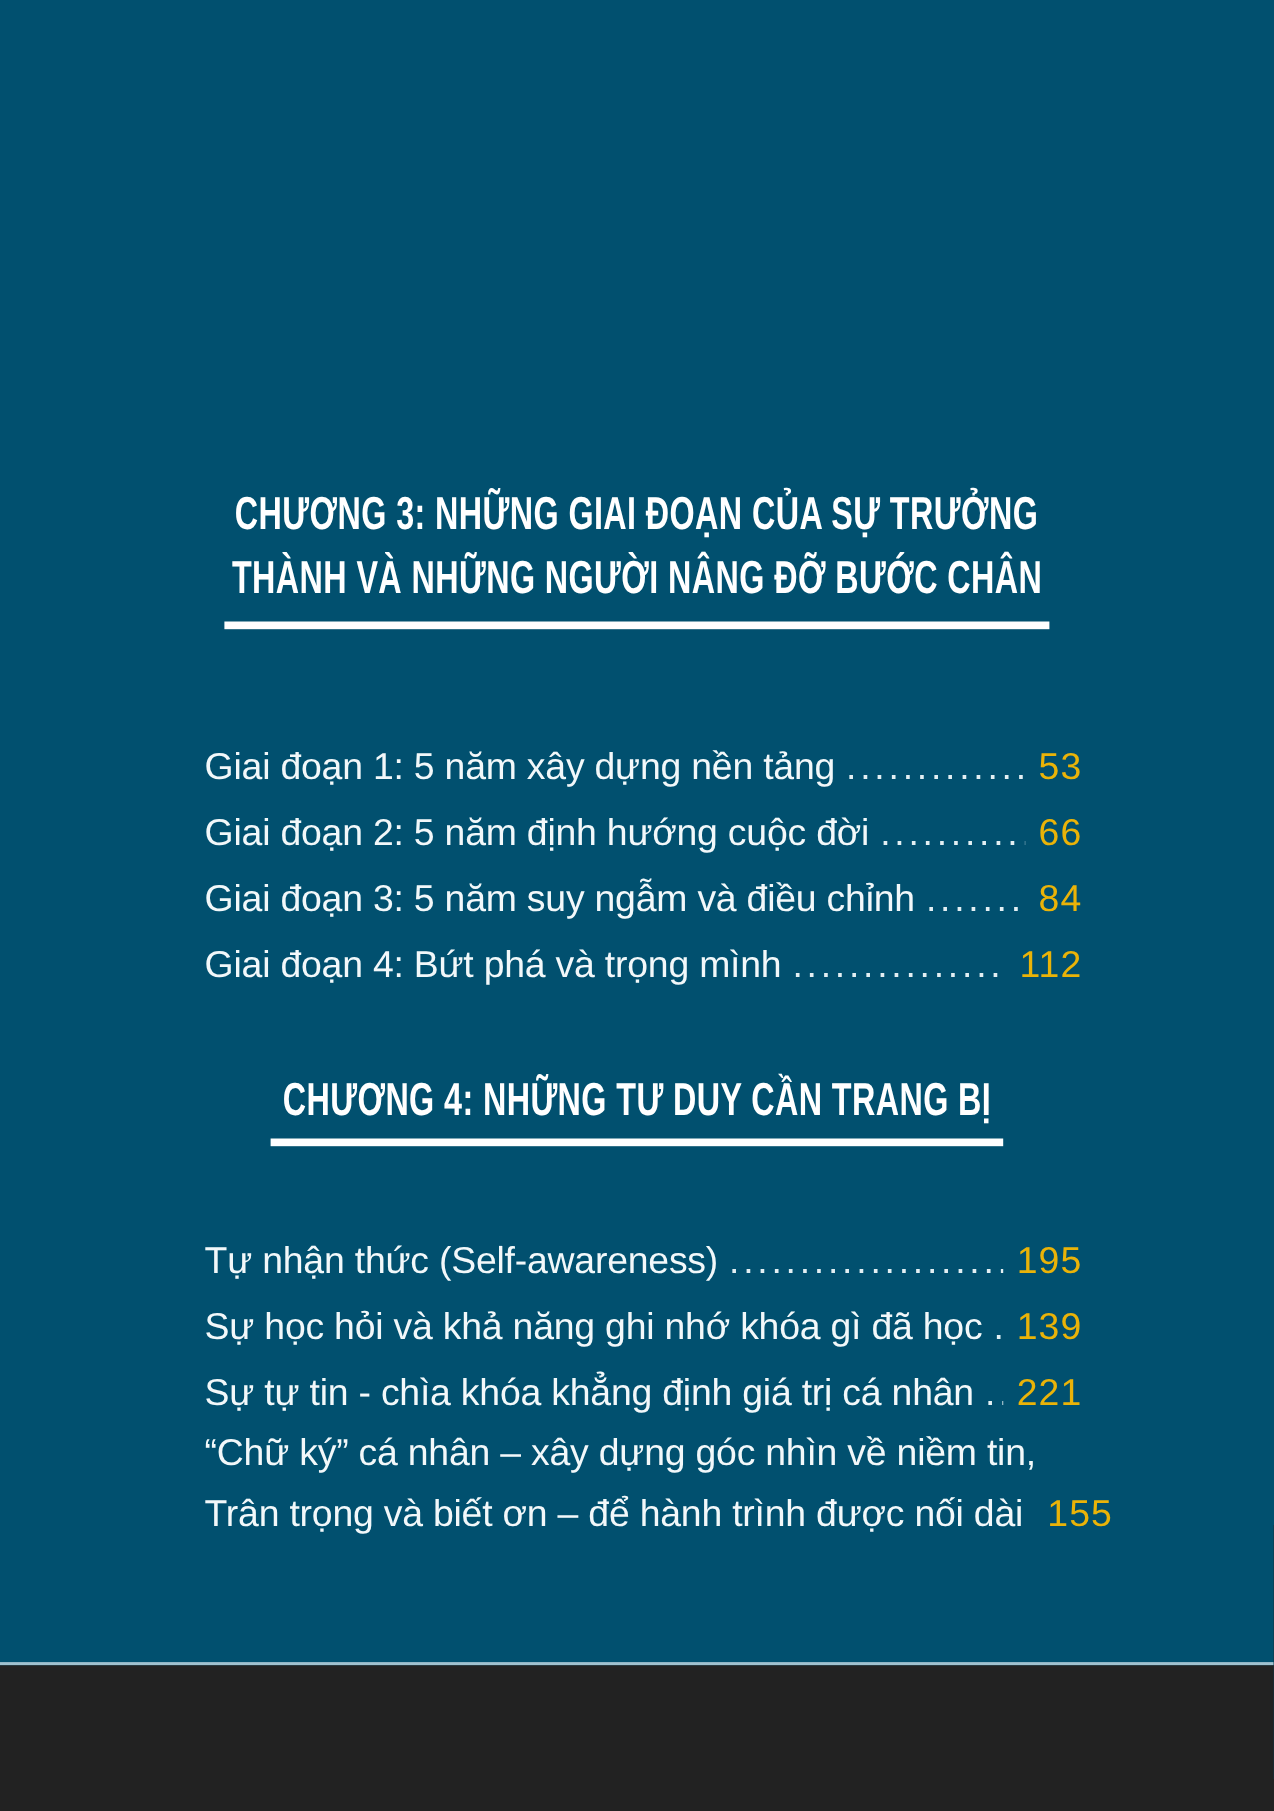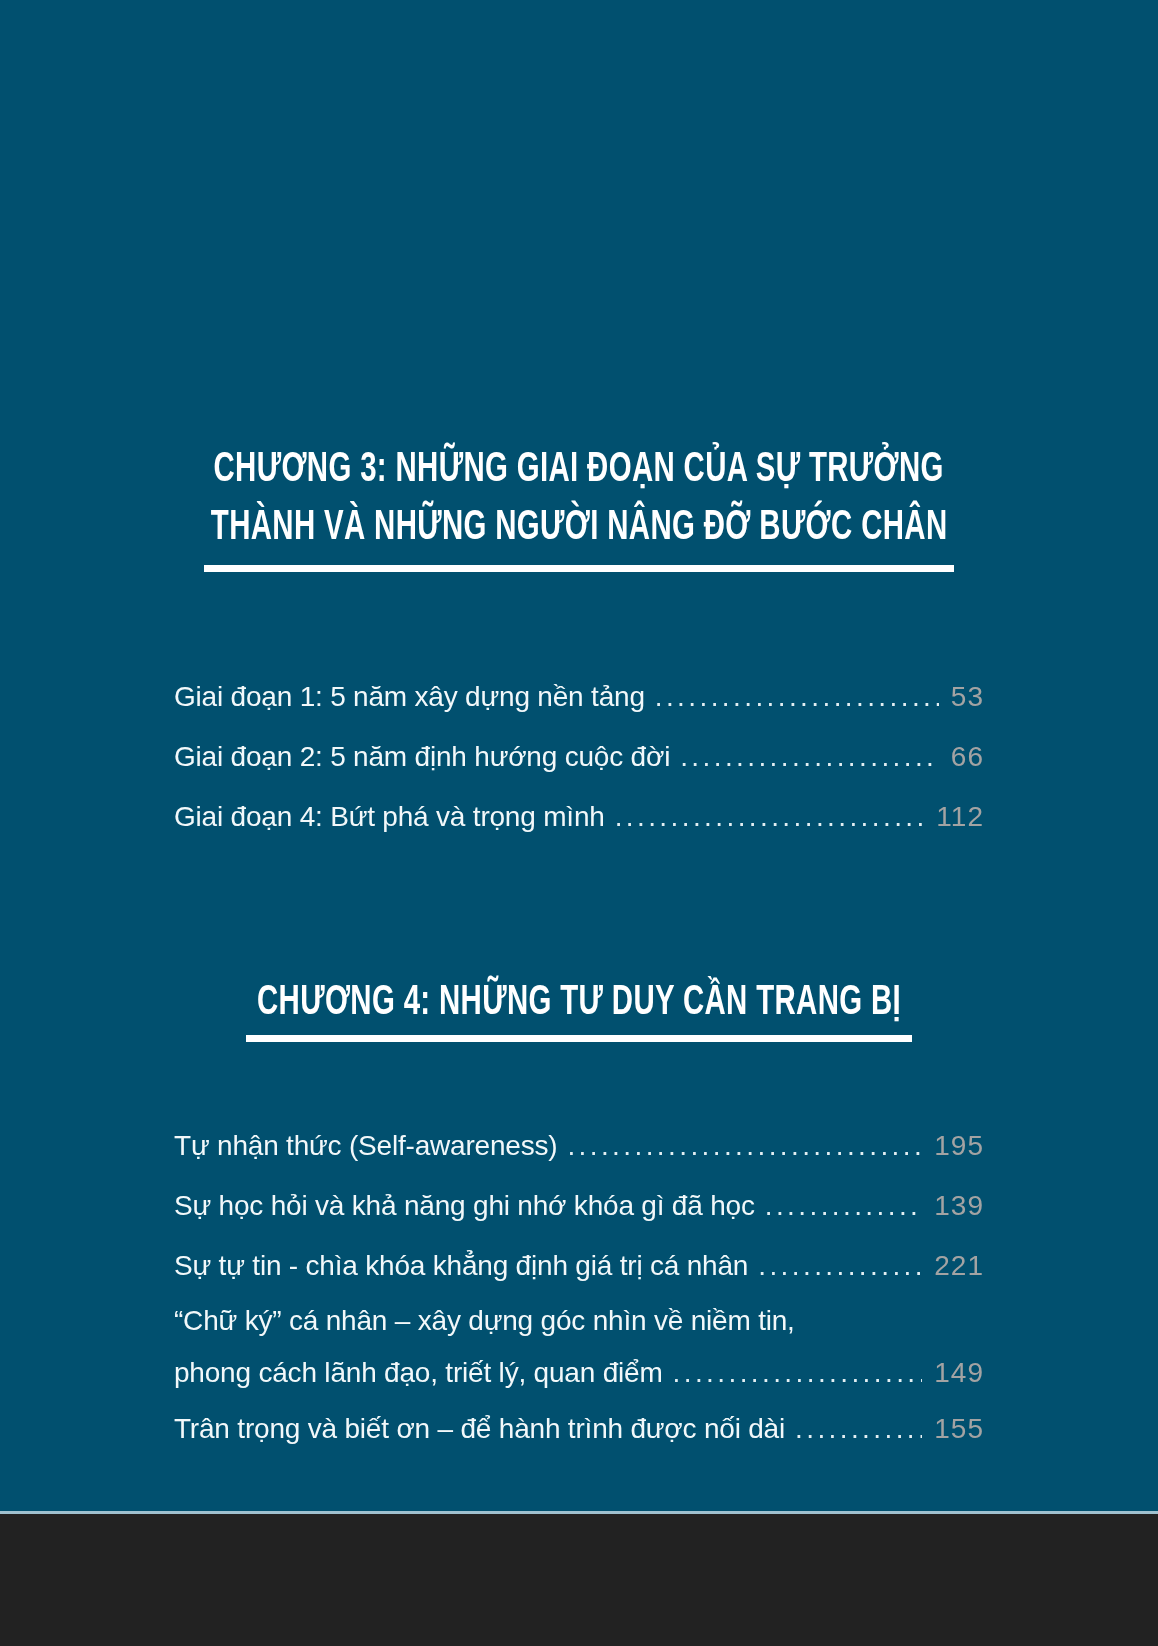--- a/index.html
+++ b/index.html
@@ -60,38 +60,39 @@
   
   .entries { position: absolute; left: 0; right: 0; }
   .sec3-entries { top: 667px; }
   .sec4-entries { top: 1116px; text-align: right; }
 
   .entry {
     display: flex;
     align-items: baseline;
     height: 60px;
     line-height: 60px;
-    font-size: 28px;
+    font-size: 34px;
     letter-spacing: -0.2px;
     white-space: nowrap;
+    margin-left: 12px;
   }
   .entry .t { flex: 0 0 auto; color: #F2F8FA; }
   .entry .leader {
     flex: 1 1 auto;
     overflow: hidden;
     margin: 0 12px 0 10px;
     color: #E3EFF3;
   }
   .entry .leader::after {
     content: "..........................................................................................................................................";
     letter-spacing: 3.4px;
   }
   .entry .pg {
     flex: 0 0 auto;
-    color: #a3a3a3;
+    color: #eab308;
     letter-spacing: 1px;
   }
 
   
   .entry-multi .row-a { height: 50px; line-height: 50px; }
   .entry-multi .row-b { height: 53px; line-height: 53px; }
 
   
   .page-edge {
     position: absolute;
@@ -123,20 +124,25 @@
         <span class="t">Giai đoạn 1: 5 năm xây dựng nền tảng</span>
         <span class="leader"></span>
         <span class="pg">53</span>
       </div>
       <div class="entry">
         <span class="t">Giai đoạn 2: 5 năm định hướng cuộc đời</span>
         <span class="leader"></span>
         <span class="pg">66</span>
       </div>
       <div class="entry">
+        <span class="t">Giai đoạn 3: 5 năm suy ngẫm và điều chỉnh</span>
+        <span class="leader"></span>
+        <span class="pg">84</span>
+      </div>
+      <div class="entry">
         <span class="t">Giai đoạn 4: Bứt phá và trọng mình</span>
         <span class="leader"></span>
         <span class="pg">112</span>
       </div>
     </div>
 
     <div class="chapter-heading sec4-heading">
       <div class="hline">
         <span>CHƯƠNG 4: NHỮNG TƯ DUY CẦN TRANG BỊ</span>
       </div>
@@ -157,25 +163,20 @@
       <div class="entry">
         <span class="t">Sự tự tin - chìa khóa khẳng định giá trị cá nhân</span>
         <span class="leader"></span>
         <span class="pg">221</span>
       </div>
 
       <div class="entry-multi">
         <div class="entry row-a">
           <span class="t">“Chữ ký” cá nhân – xây dựng góc nhìn về niềm tin,</span>
         </div>
-        <div class="entry row-b">
-          <span class="t">phong cách lãnh đạo, triết lý, quan điểm</span>
-          <span class="leader"></span>
-          <span class="pg">149</span>
-        </div>
       </div>
 
       <div class="entry">
         <span class="t">Trân trọng và biết ơn – để hành trình được nối dài</span>
         <span class="leader"></span>
         <span class="pg">155</span>
       </div>
     </div>
 
   </div>

